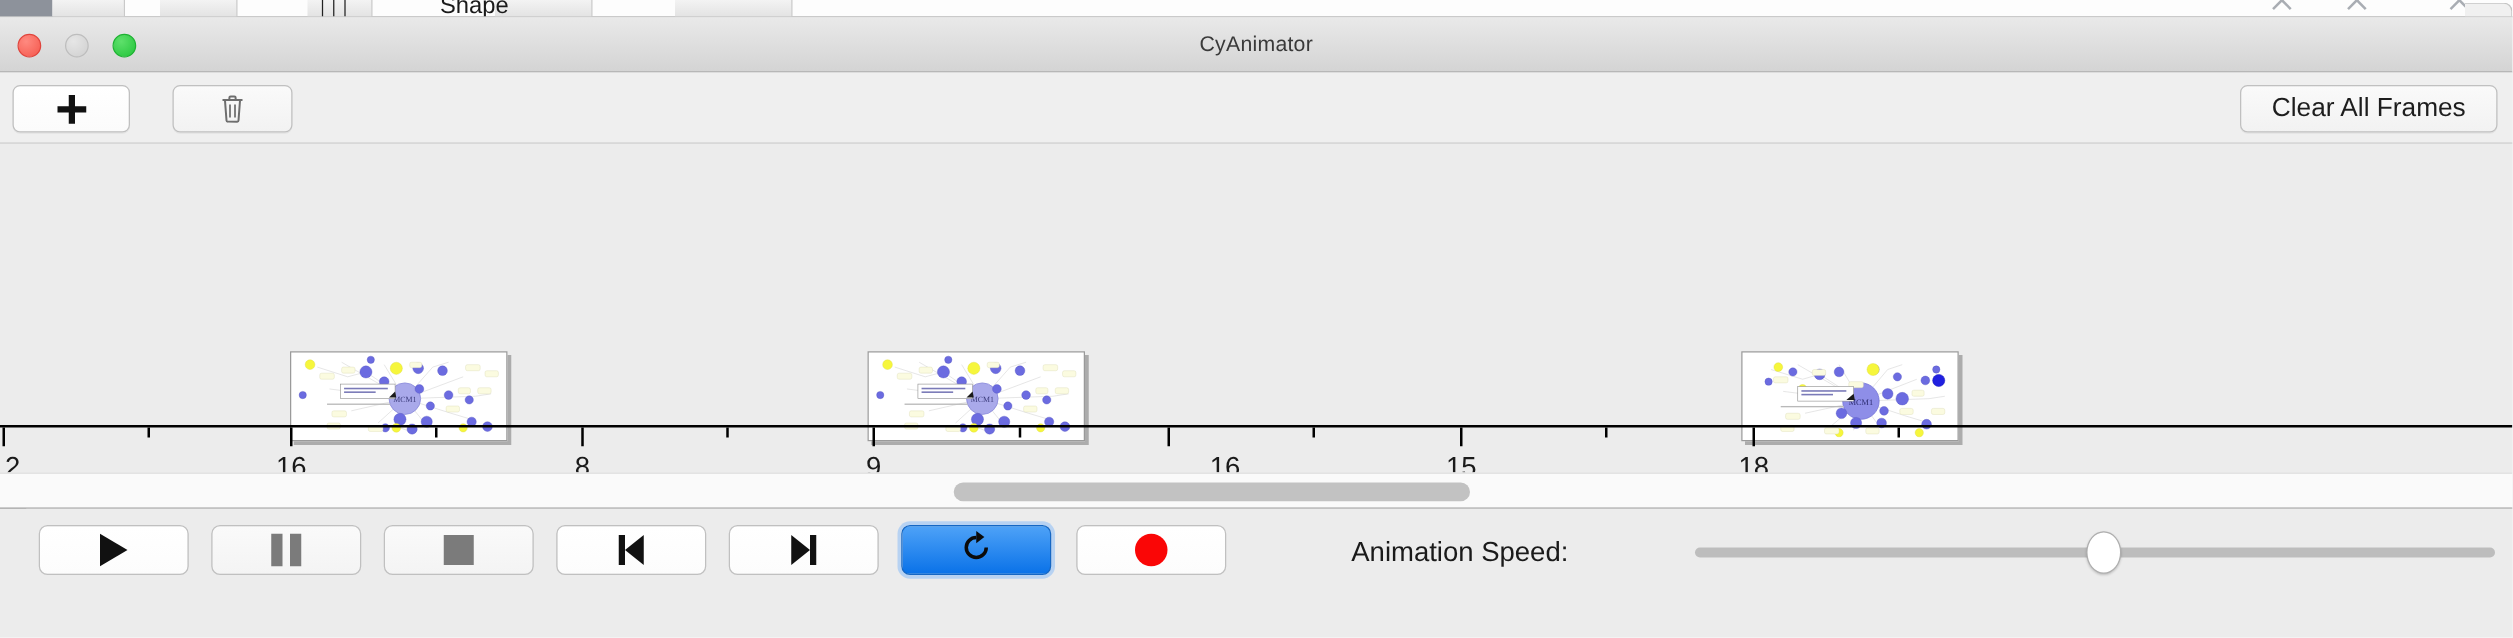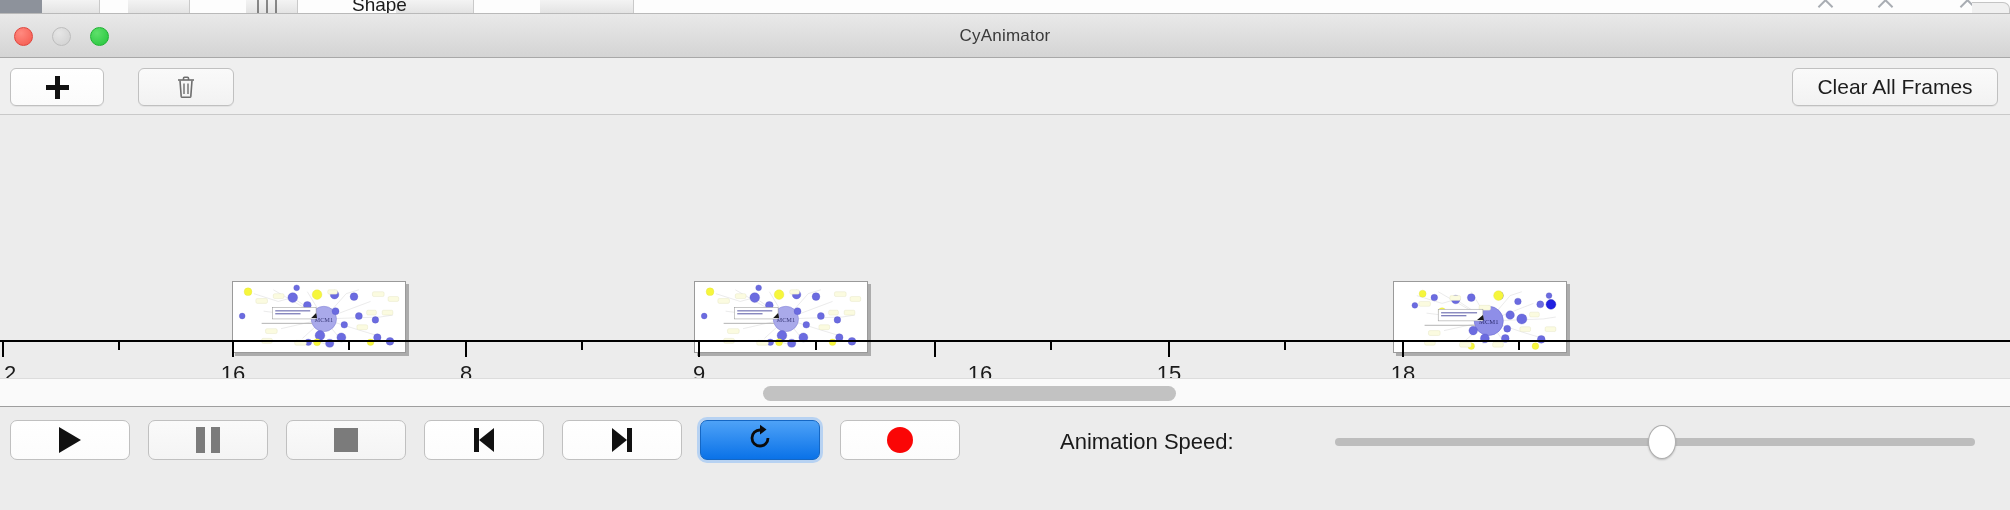--- a/index.html
+++ b/index.html
@@ -164,20 +164,21 @@
     border-radius:8px;
     background:#c2c2c2;
     cursor:default;
   }
 
   
   #playbar {
     position:relative;
     height:102px;
     background:#ececec;
+    margin-left:21px;
   }
   .pb-btn {
     position:absolute; top:13px;
     height:40px;
     border-radius:7px;
     border:1px solid #c0c0c0;
     display:flex; align-items:center; justify-content:center;
     cursor:default;
   }
   .pb-btn.white   { background:linear-gradient(#ffffff,#fcfcfc); }

